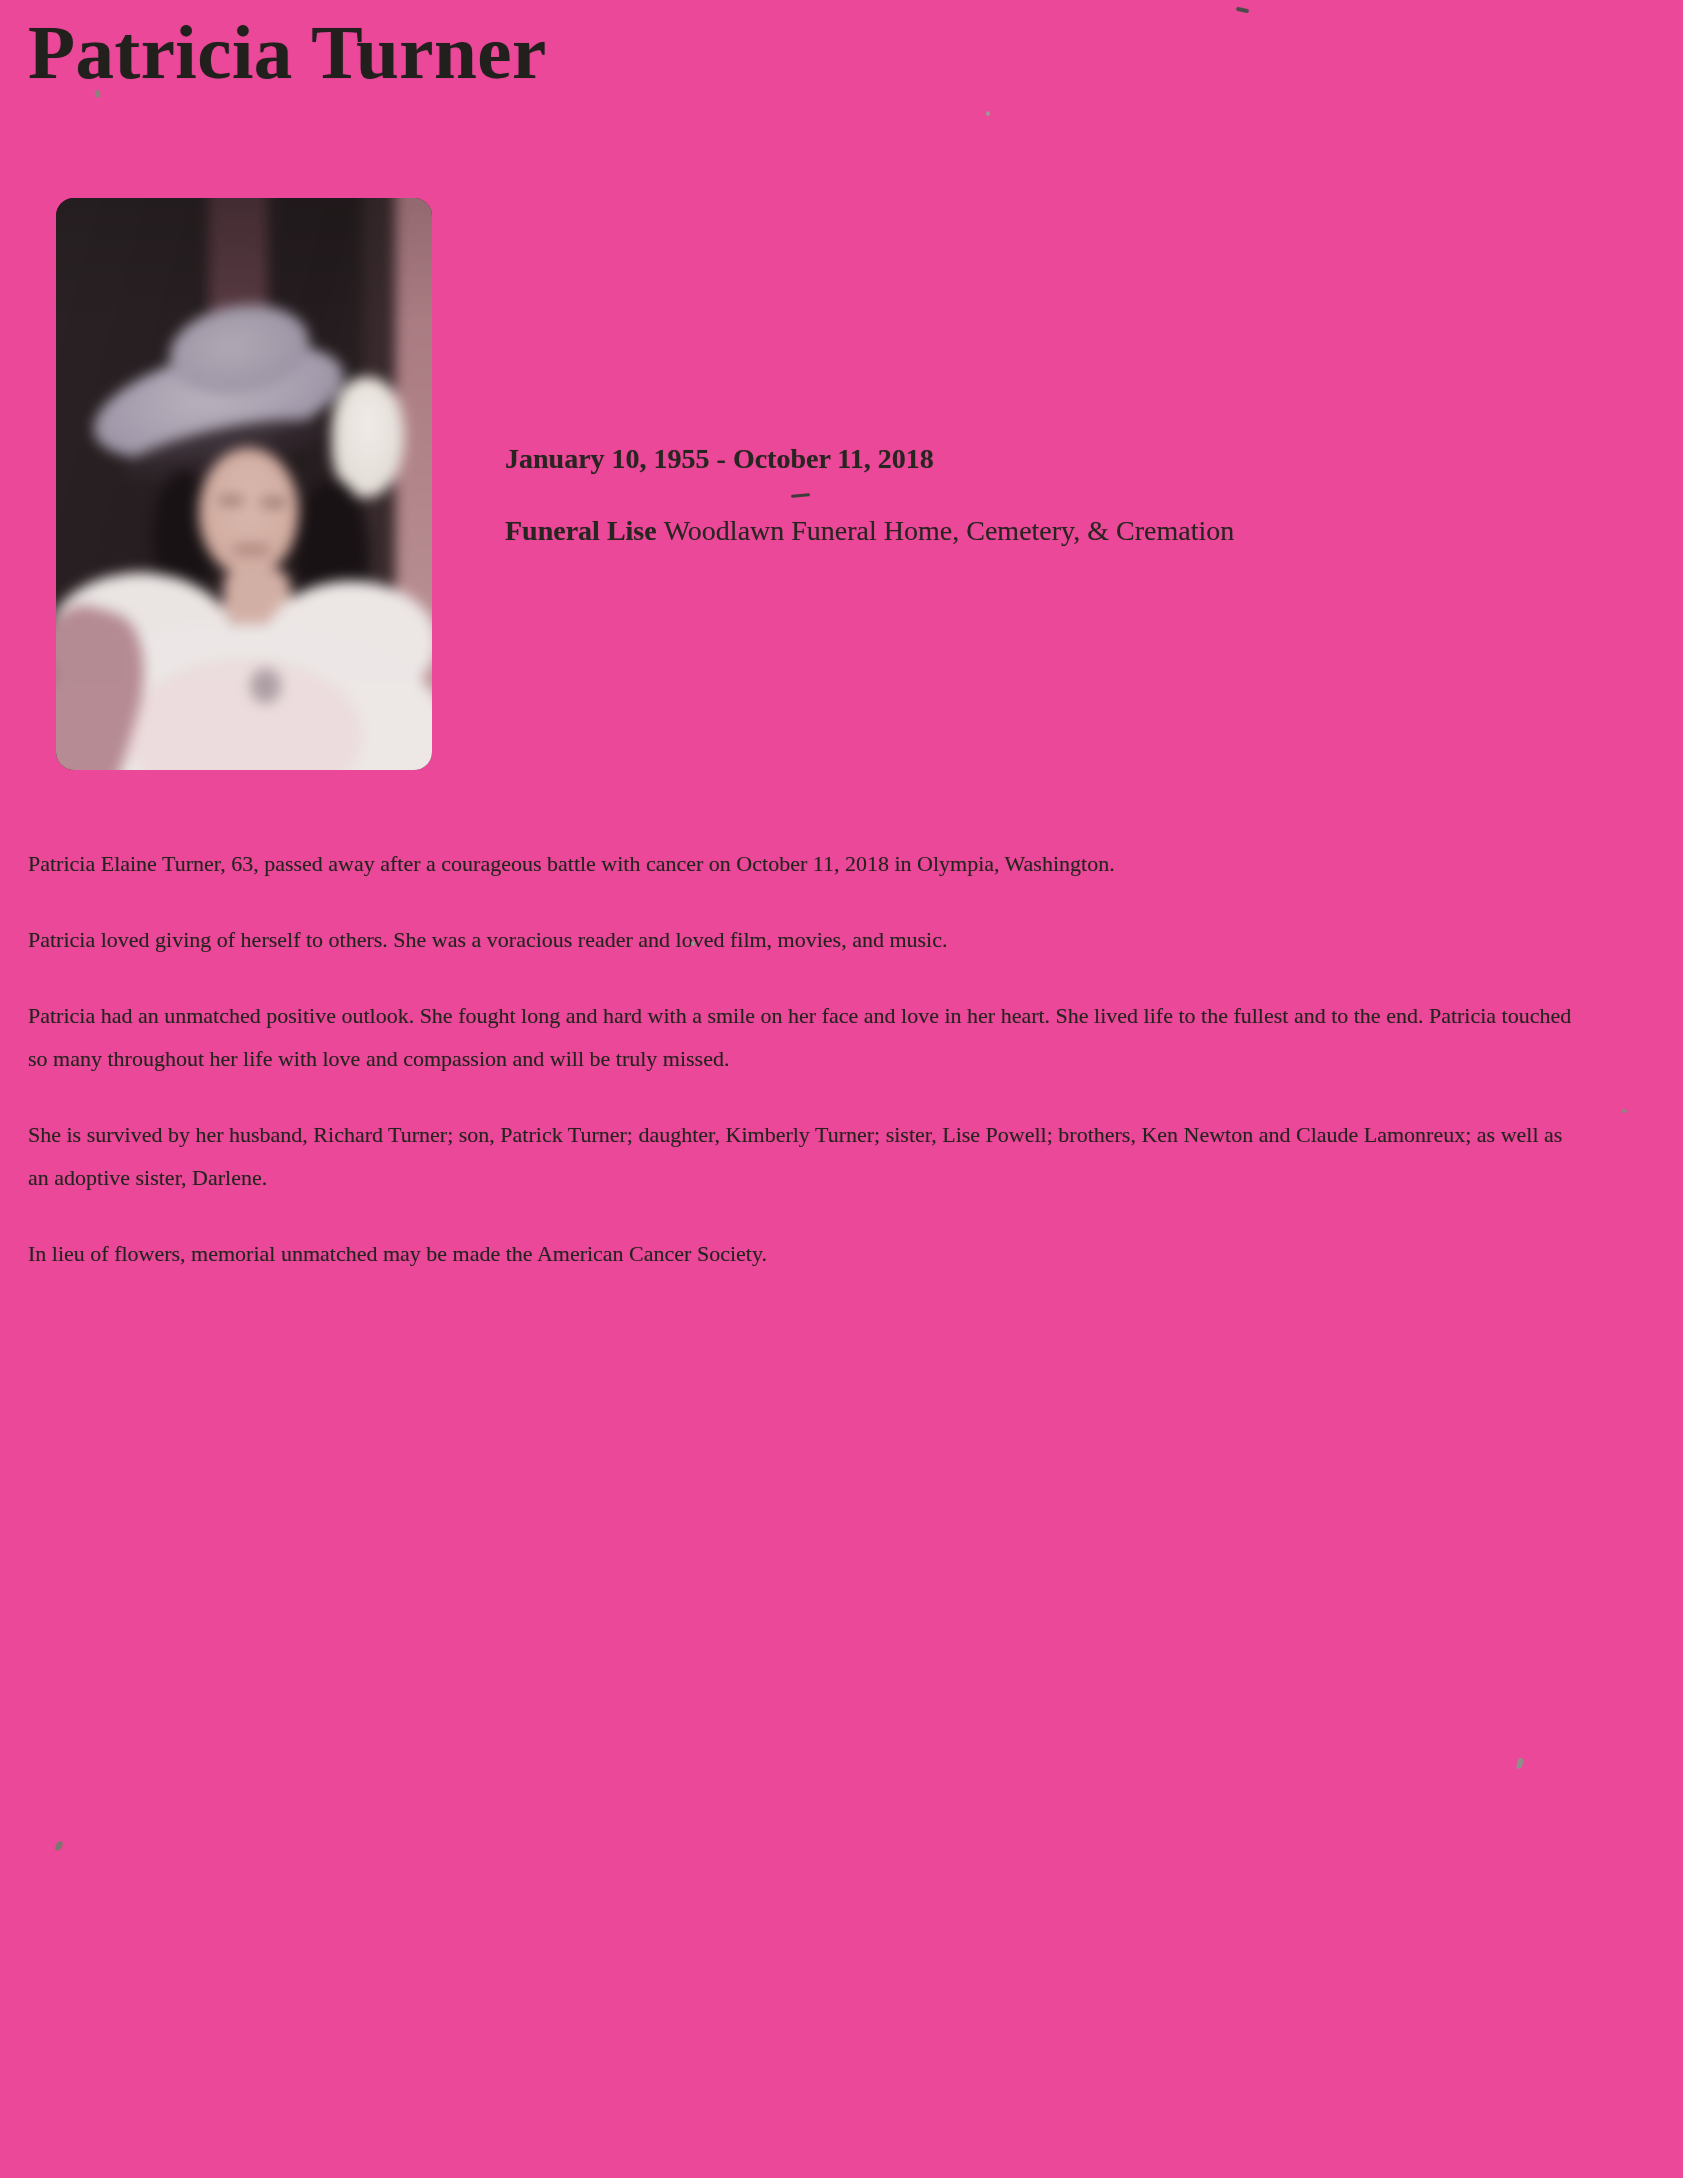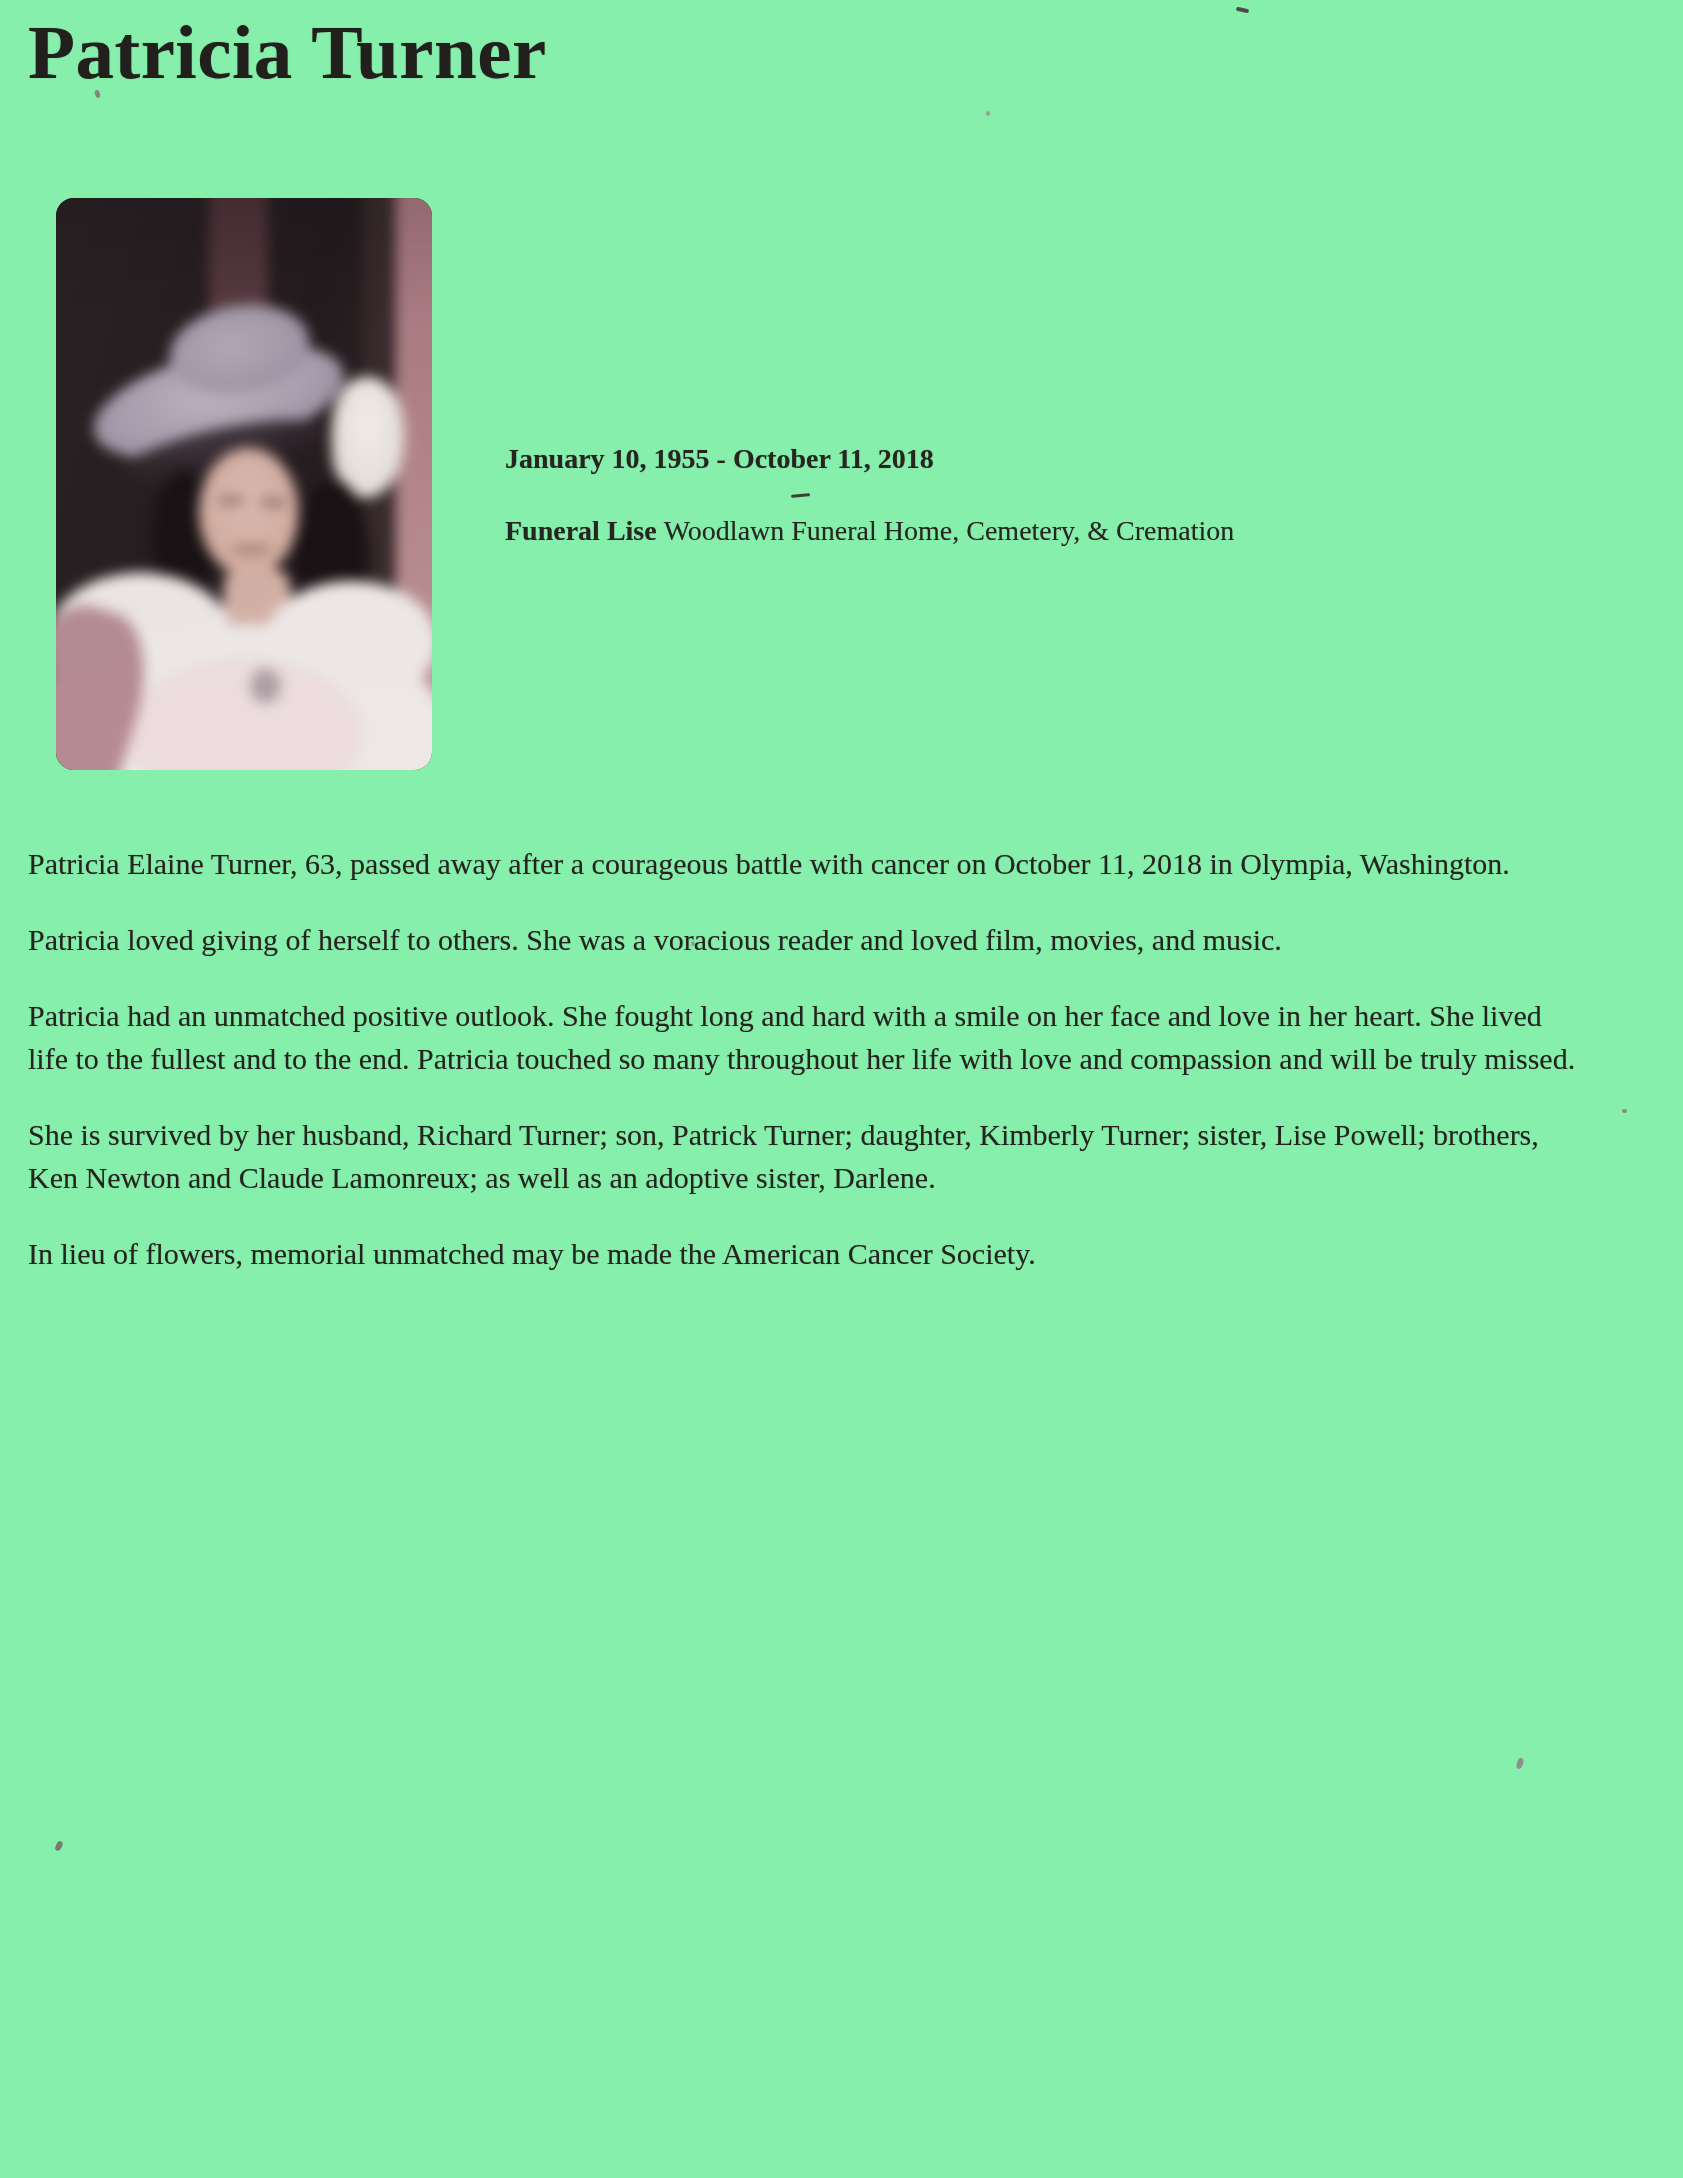--- a/index.html
+++ b/index.html
@@ -1,19 +1,19 @@
 <!DOCTYPE html>
 <html><head>
 <meta charset="utf-8">
 <style>
   html,body{margin:0;padding:0;background:#e8e8e8;}
   .page{
     position:relative;
     width:1683px;height:2178px;
-    background:#86efac;
+    background:#ec4899;
     overflow:hidden;
     font-family:"Liberation Serif", serif;
     color:#24221e;
   }
   
   .headline{
     position:absolute;left:28px;top:14px;
     font-size:77px;font-weight:700;line-height:1;
     color:#21201d;letter-spacing:0.5px;
     text-shadow:0 0 1px rgba(35,35,35,.45);
@@ -69,21 +69,21 @@
     background:linear-gradient(180deg,rgba(0,0,0,.10) 0%,rgba(0,0,0,0) 22%);}
   
   .details{position:absolute;left:505px;top:442px;font-size:28px;line-height:1.2;}
   .life-dates{font-weight:700;color:#27251f;text-shadow:0 0 1px rgba(35,35,35,.35);}
   .fh-line{margin-top:38px;color:#27251f;text-shadow:0 0 0.8px rgba(35,35,35,.3);}
   .fh-label{font-weight:700;}
   
   .obituary{position:absolute;left:28px;top:842px;width:1564px;}
   .obituary p{
     margin:0 9px 33px 0;
-    font-size:30px;line-height:43px;
+    font-size:22px;line-height:43px;
     color:#25231e;
     text-shadow:0 0 1px rgba(40,40,40,.30);
   }
   
   .artifact{position:absolute;background:#8a8a84;border-radius:50%;}
   .a-dash{left:1236px;top:8px;width:13px;height:4px;background:#4c4c4a;border-radius:2px;transform:rotate(12deg);}
   .a-dot-title{left:95px;top:90px;width:5px;height:8px;background:#87857d;transform:rotate(-18deg);}
   .a-dot-top{left:986px;top:111px;width:4px;height:5px;background:#9b9b96;}
   .a-macron{left:791px;top:494px;width:19px;height:3px;background:#3d3d3a;border-radius:2px;transform:rotate(-5deg);}
   .a-caret{left:691px;top:941px;width:4px;height:5px;background:#9a9a94;}

